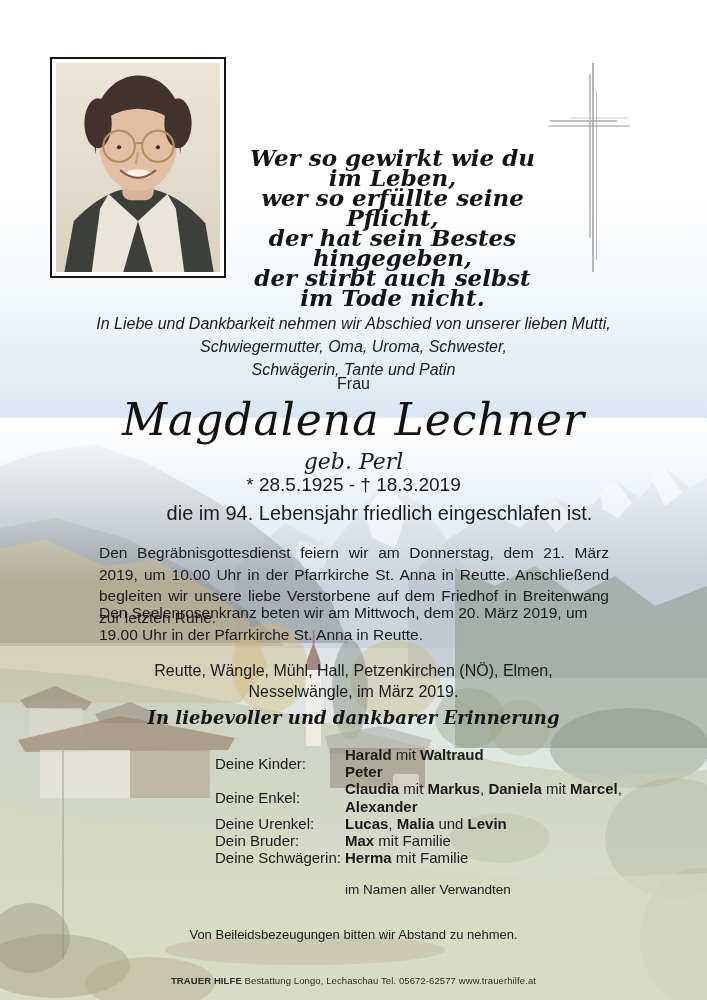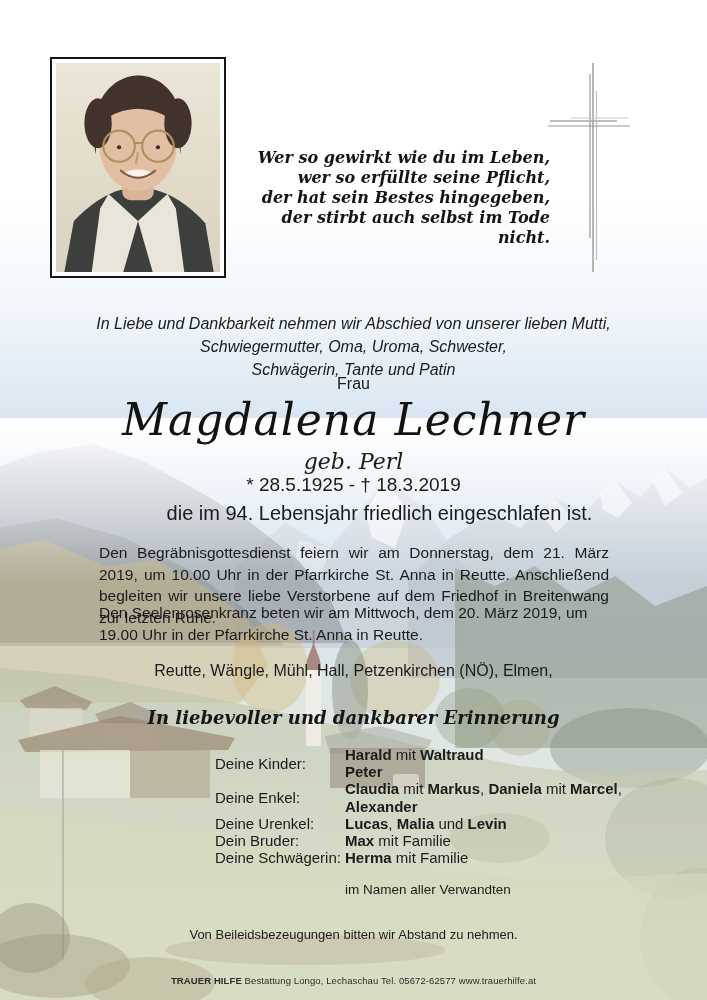--- a/index.html
+++ b/index.html
@@ -13,21 +13,21 @@
   .script{font-family:"DejaVu Serif",serif;font-style:italic;}
   
   #landscape{position:absolute;left:0;top:418px;width:707px;height:582px;}
   
   .portrait-frame{position:absolute;left:50px;top:57px;width:176px;height:221px;
     background:#fff;border:2px solid #151515;box-sizing:border-box;padding:4px;}
   .portrait-frame svg{display:block;width:100%;height:100%;}
   
   .cross{position:absolute;left:540px;top:55px;width:120px;height:225px;}
   
-  .poem{top:148px;left:235px;width:315px;text-align:right;font-size:16px;line-height:20px;font-weight:bold;color:#141414;}
+  .poem{top:148px;left:235px;width:315px;text-align:center;font-size:23px;line-height:20px;font-weight:bold;color:#141414;}
   .intro{top:312px;font-size:16px;line-height:23px;font-style:italic;}
   .salutation{top:375px;font-size:16px;}
   .deceased-name{top:394px;font-size:44px;letter-spacing:1px;color:#121212;}
   .maiden{top:449px;font-size:22px;}
   .dates{top:474px;font-size:19px;}
   .ageline{top:502px;font-size:20px;padding-left:26px;}
   .para{left:99px;width:510px;font-size:15.5px;line-height:21.5px;}
   .para1{top:542px;text-align:justify;}
   .para2{top:602px;}
   .places{top:660px;font-size:16px;line-height:21px;}
@@ -168,20 +168,21 @@
   <div class="abs center deceased-name script">Magdalena Lechner</div>
   <div class="abs center maiden script">geb. Perl</div>
   <div class="abs center dates">* 28.5.1925 - † 18.3.2019</div>
   <div class="abs center ageline">die im 94. Lebensjahr friedlich eingeschlafen ist.</div>
 
   <div class="abs para para1">Den Begräbnisgottesdienst feiern wir am Donnerstag, dem 21. März 2019, um 10.00 Uhr in der Pfarrkirche St. Anna in Reutte. Anschließend begleiten wir unsere liebe Verstorbene auf dem Friedhof in Breitenwang zur letzten Ruhe.</div>
   <div class="abs para para2">Den Seelenrosenkranz beten wir am Mittwoch, dem 20. März 2019, um 19.00 Uhr in der Pfarrkirche St. Anna in Reutte.</div>
 
   <div class="abs center places">
     <div id="places-line-1"><span class="b">Reutte</span><span>, Wängle, Mühl, Hall, Petzenkirchen (NÖ), Elmen,</span></div>
+    <div>Nesselwängle, im März 2019.</div>
   </div>
 
   <div class="abs center remembrance script">In liebevoller und dankbarer Erinnerung</div>
 
   <div class="abs family" id="family-list">
       <div class="fam-row">
         <div class="fam-label">Deine Kinder:</div>
         <div class="fam-values">
           <div class="fam-line"><span class="b">Harald</span><span> mit </span><span class="b">Waltraud</span></div>
           <div class="fam-line"><span class="b">Peter</span></div>

